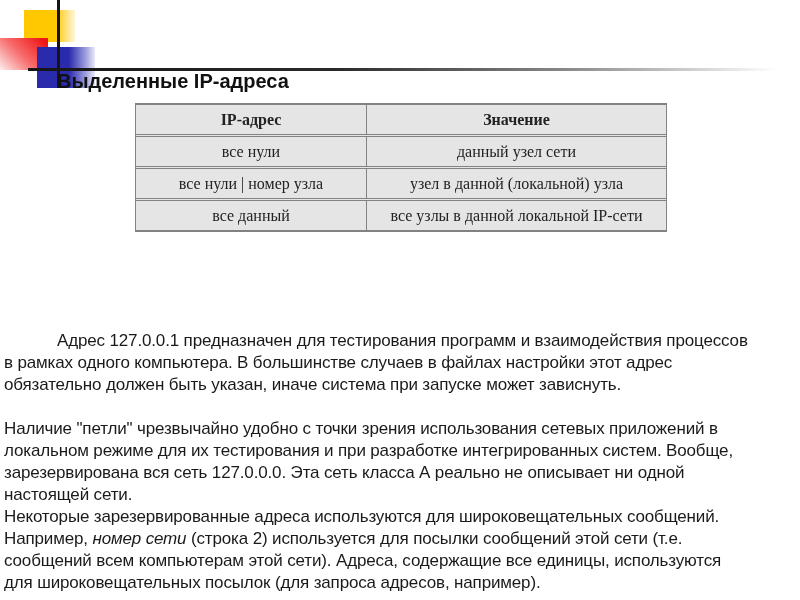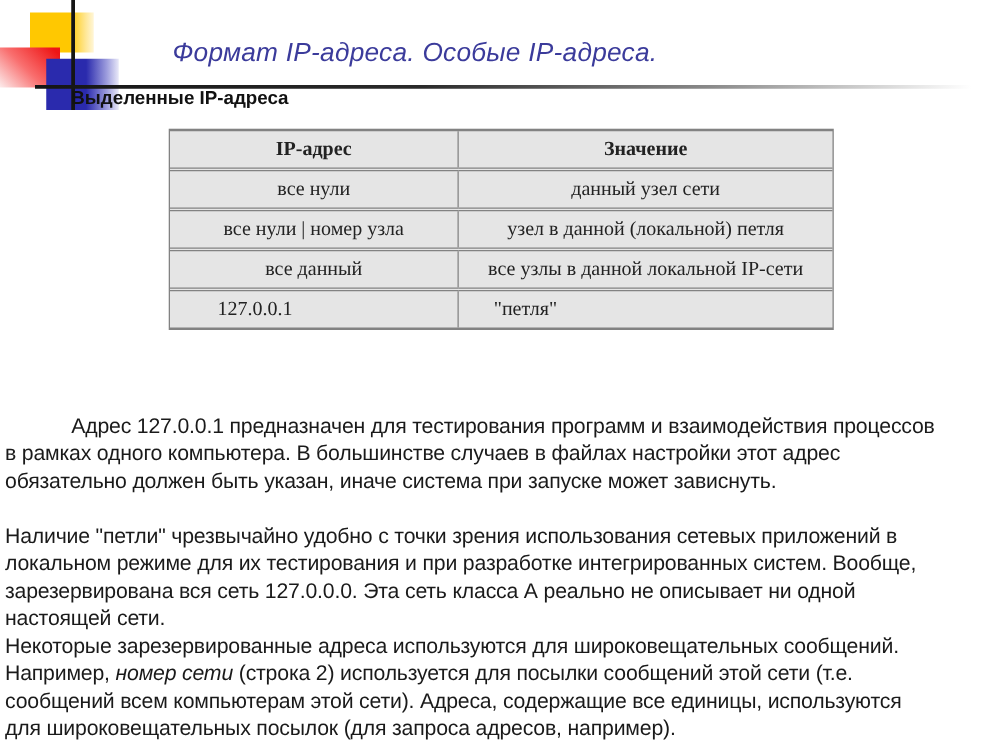--- a/index.html
+++ b/index.html
@@ -34,21 +34,21 @@
     background: linear-gradient(to right, #151515 0%, #2a2a2a 40%, #8a8a8a 70%, #d8d8d8 88%, #ffffff 97%);
   }
   
   .title {
     position: absolute; left: 138px; top: 31px; z-index: 5;
     font-size: 21px; font-style: italic; color: #3b3b9b;
     letter-spacing: 0.2px;
   }
   .heading {
     position: absolute; left: 57px; top: 70px; z-index: 5;
-    font-size: 15px; font-weight: bold; color: #111111;
+    font-size: 20px; font-weight: bold; color: #111111;
   }
   
   .tbl-wrap {
     position: absolute; left: 135px; top: 103px; width: 530px; z-index: 5;
     border: 2px solid #828282; border-left-width: 1px; border-right-width: 1px;
     background: #e5e5e5;
   }
   table.ip-table {
     width: 100%; border-collapse: collapse; table-layout: fixed;
     font-family: "Liberation Serif", serif; font-size: 16px; color: #222222;
@@ -80,48 +80,43 @@
 <body>
 
 <div class="slide">
 
   <div class="deco sq-yellow"></div>
   <div class="deco sq-red"></div>
   <div class="deco sq-blue"></div>
   <div class="deco vline"></div>
   <div class="deco hline"></div>
 
-  <div class="title">Формат IP-адреса. Особые IP-адреса.</div>
 
   <div class="heading">Выделенные IP-адреса</div>
 
   <div class="tbl-wrap">
     <table class="ip-table">
       <thead>
         <tr>
           <th>IP-адрес</th>
           <th>Значение</th>
         </tr>
       </thead>
       <tbody>
           <tr>
             <td>все нули</td>
             <td>данный узел сети</td>
           </tr>
           <tr>
             <td>все нули | номер узла</td>
-            <td>узел в данной (локальной) петля</td>
+            <td>узел в данной (локальной) узла</td>
           </tr>
           <tr>
             <td>все данный</td>
             <td>все узлы в данной локальной IP-сети</td>
-          </tr>
-          <tr>
-            <td class="left-ip">127.0.0.1</td>
-            <td class="left-val">"петля"</td>
           </tr>
         </tbody>
     </table>
   </div>
 
   <div class="body-text">
       <p class="indent gap-after">Адрес 127.0.0.1 предназначен для тестирования программ и взаимодействия процессов<br>в рамках одного компьютера. В большинстве случаев в файлах настройки этот адрес<br>обязательно должен быть указан, иначе система при запуске может зависнуть.</p>
       <p>Наличие "петли" чрезвычайно удобно с точки зрения использования сетевых приложений в<br>локальном режиме для их тестирования и при разработке интегрированных систем. Вообще,<br>зарезервирована вся сеть 127.0.0.0. Эта сеть класса А реально не описывает ни одной<br>настоящей сети.</p>
       <p>Некоторые зарезервированные адреса используются для широковещательных сообщений.<br>Например, <em>номер сети</em> (строка 2) используется для посылки сообщений этой сети (т.е.<br>сообщений всем компьютерам этой сети). Адреса, содержащие все единицы, используются<br>для широковещательных посылок (для запроса адресов, например).</p>
     </div>

